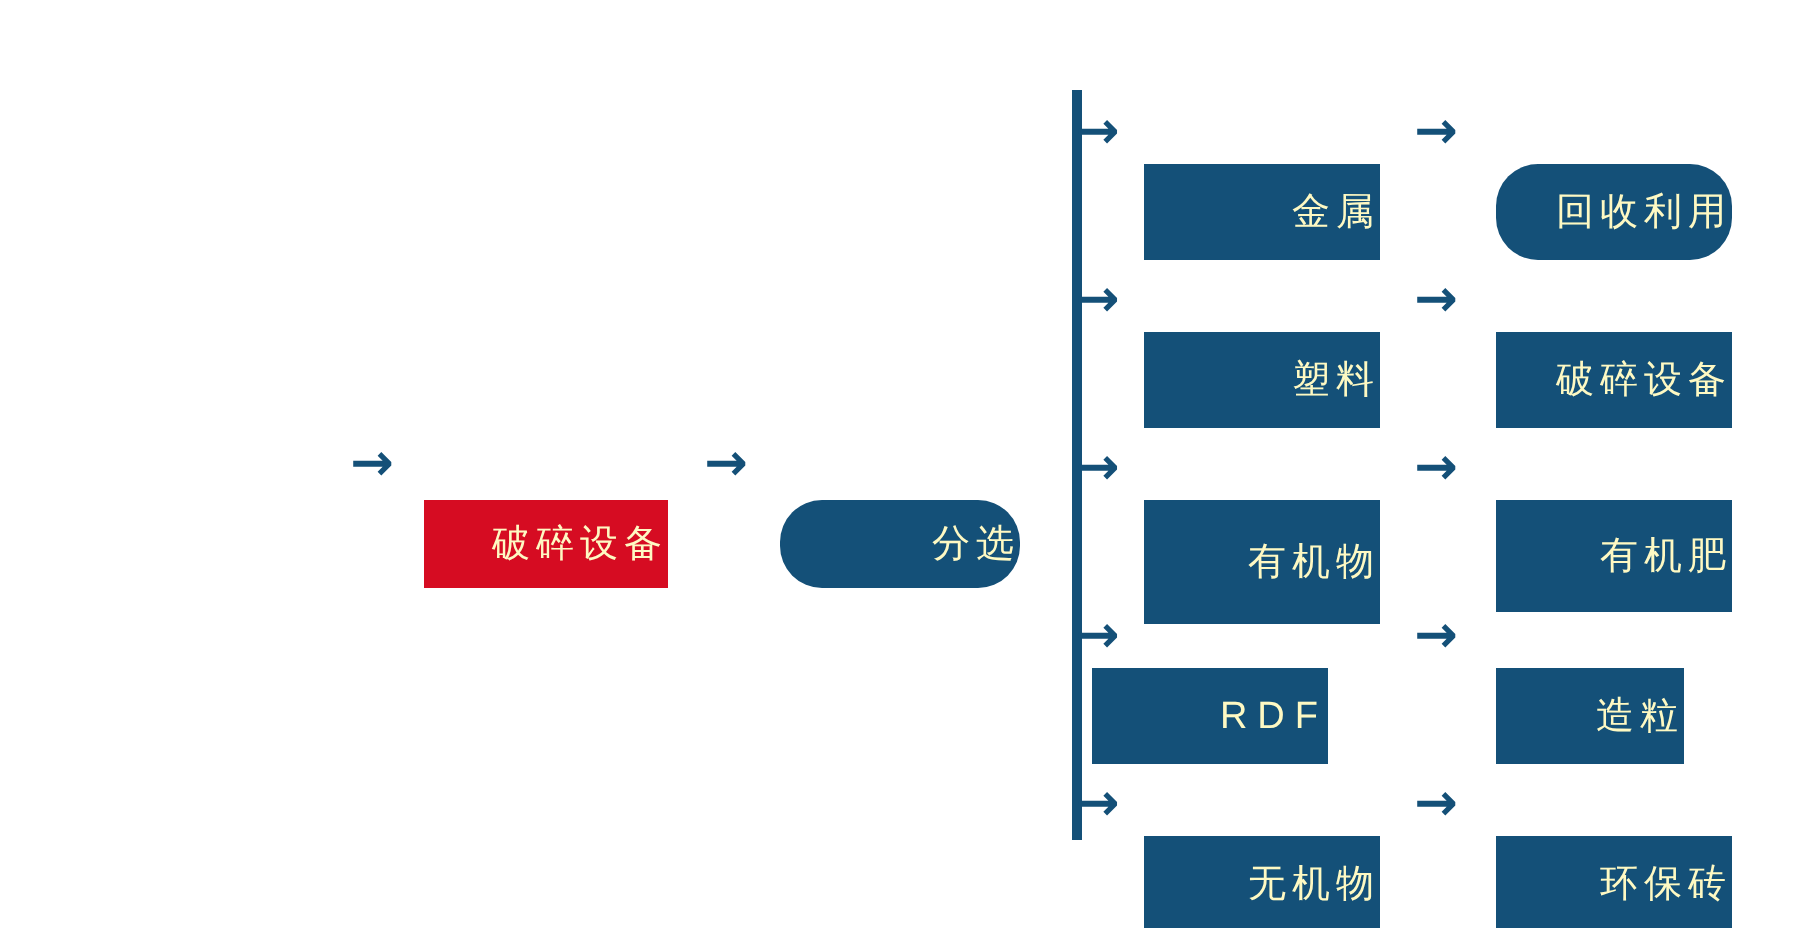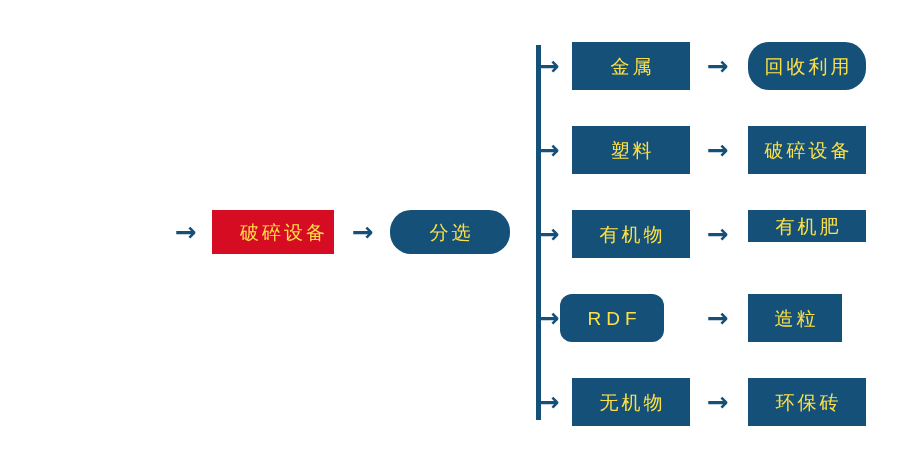--- a/index.html
+++ b/index.html
@@ -19,29 +19,30 @@
     width: 900px;
     height: 464px;
     background: #ffffff;
   }
 
   
   .node {
     position: absolute;
     display: flex;
     align-items: center;
-    justify-content: center;
+    justify-content: flex-end;
     box-sizing: border-box;
-    color: #fde047;
+    color: #fef9c3;
     font-size: 19px;
     line-height: 1;
     letter-spacing: 3px;
     text-indent: 3px;
     white-space: nowrap;
     background: #145078;
+    margin-top: 40px;
   }
   .node.accent {
     background: #D60C22;
   }
   .node.latin {
     letter-spacing: 5px;
     text-indent: 5px;
     font-size: 19px;
   }
 
@@ -109,30 +110,30 @@
   <div class="branch-arrow" style="left:538px; top:130px; width:34px; height:40px;">→</div>
   <div class="node" style="left:572px; top:126px; width:118px; height:48px;">
     <span>塑料</span>
   </div>
   <div class="arrow" style="left:698px; top:130px; width:40px; height:40px;">→</div>
   <div class="node" style="left:748px; top:126px; width:118px; height:48px;">
     <span>破碎设备</span>
   </div>
 
   <div class="branch-arrow" style="left:538px; top:214px; width:34px; height:40px;">→</div>
-  <div class="node" style="left:572px; top:210px; width:118px; height:48px;">
+  <div class="node" style="left:572px; top:210px; width:118px; height:62px;">
     <span>有机物</span>
   </div>
   <div class="arrow" style="left:698px; top:214px; width:40px; height:40px;">→</div>
-  <div class="node" style="left:748px; top:210px; width:118px; height:32px;">
+  <div class="node" style="left:748px; top:210px; width:118px; height:56px;">
     <span>有机肥</span>
   </div>
 
   <div class="branch-arrow" style="left:538px; top:298px; width:34px; height:40px;">→</div>
-  <div class="node latin" style="left:560px; top:294px; width:104px; height:48px;border-radius:12px;">
+  <div class="node latin" style="left:546px; top:294px; width:118px; height:48px;">
     <span>RDF</span>
   </div>
   <div class="arrow" style="left:698px; top:298px; width:40px; height:40px;">→</div>
   <div class="node" style="left:748px; top:294px; width:94px; height:48px;">
     <span>造粒</span>
   </div>
 
   <div class="branch-arrow" style="left:538px; top:382px; width:34px; height:40px;">→</div>
   <div class="node" style="left:572px; top:378px; width:118px; height:48px;">
     <span>无机物</span>

